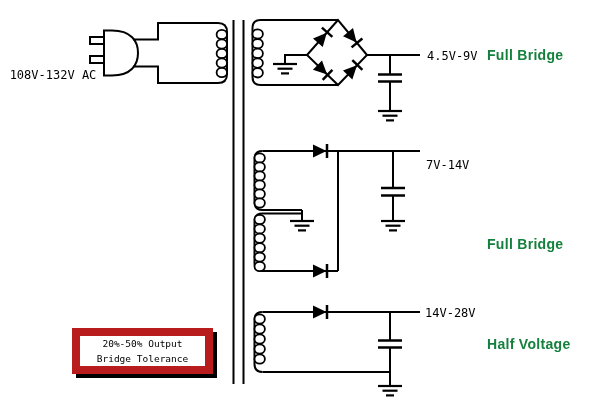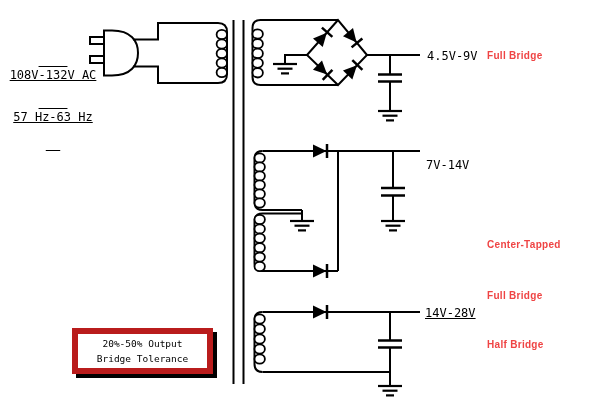--- a/index.html
+++ b/index.html
@@ -2,28 +2,28 @@
 <html><head>
 <meta charset="utf-8">
 <style>
   html,body{margin:0;padding:0;background:#fff;}
   #stage{
     position:relative;width:600px;height:411px;background:#ffffff;overflow:hidden;
     font-family:"DejaVu Sans Mono", monospace;color:#000;
   }
   #art{position:absolute;left:0;top:0;}
   .txt{position:absolute;font-size:12px;line-height:14px;color:#000;white-space:pre;}
-  .txt.center{text-align:center;text-decoration:underline;}
+  .txt.center{text-align:center;}
   .bold-label{
     position:absolute;font-family:"Liberation Sans", sans-serif;font-weight:bold;
-    font-size:10px;line-height:17px;letter-spacing:.3px;color:#ef4444;white-space:pre;
+    font-size:14px;line-height:17px;letter-spacing:.3px;color:#15803d;white-space:pre;
   }
   .note-box{
     position:absolute;left:72px;top:328px;width:141px;height:46px;
-    background:#fff;border:6px solid #b91c1c;box-shadow:4px 4px 0 0 #000;
+    background:#fff;border:8px solid #b91c1c;box-shadow:4px 4px 0 0 #000;
     box-sizing:border-box;display:flex;flex-direction:column;justify-content:center;
     text-align:center;font-size:9.5px;line-height:15px;
   }
   svg .wire{stroke:#000;stroke-width:2;fill:none;}
   svg .fillw{fill:#fff;stroke:#000;stroke-width:2;}
   svg .loop{fill:#fff;stroke:#000;stroke-width:1.8;}
   svg .plate{stroke:#000;stroke-width:2.5;}
   svg .gnd{stroke:#000;stroke-width:2.2;}
   svg .dbar{stroke:#000;stroke-width:2.5;}
 </style>
@@ -170,33 +170,31 @@
       <g>
         <line class="gnd" x1="378" y1="386" x2="402" y2="386"></line>
         <line class="gnd" x1="382.5" y1="390.7" x2="397.5" y2="390.7"></line>
         <line class="gnd" x1="386" y1="395.4" x2="394" y2="395.4"></line>
       </g>
     </g>
   </svg>
 
   <div class="txt center" style="left:7px;top:40px;width:92px;">
     <div>108V-132V AC</div>
-    <div>57 Hz-63 Hz</div>
   </div>
 
   <div class="txt" style="left:427px;top:49px;">4.5V-9V</div>
   <div class="bold-label" style="left:487px;top:47px;">Full Bridge</div>
 
   <div class="txt" style="left:426px;top:158px;">7V-14V</div>
   <div class="bold-label" style="left:487px;top:202px;">
-    <div>Center-Tapped</div>
     <div>Full Bridge</div>
   </div>
 
-  <div class="txt" style="left:425px;top:306px;text-decoration:underline;">14V-28V</div>
-  <div class="bold-label" style="left:487px;top:336px;">Half Bridge</div>
+  <div class="txt" style="left:425px;top:306px;">14V-28V</div>
+  <div class="bold-label" style="left:487px;top:336px;">Half Voltage</div>
 
   <div class="note-box">
     <div>20%-50% Output</div>
     <div>Bridge Tolerance</div>
   </div>
 
 </div>
 
 </body></html>

